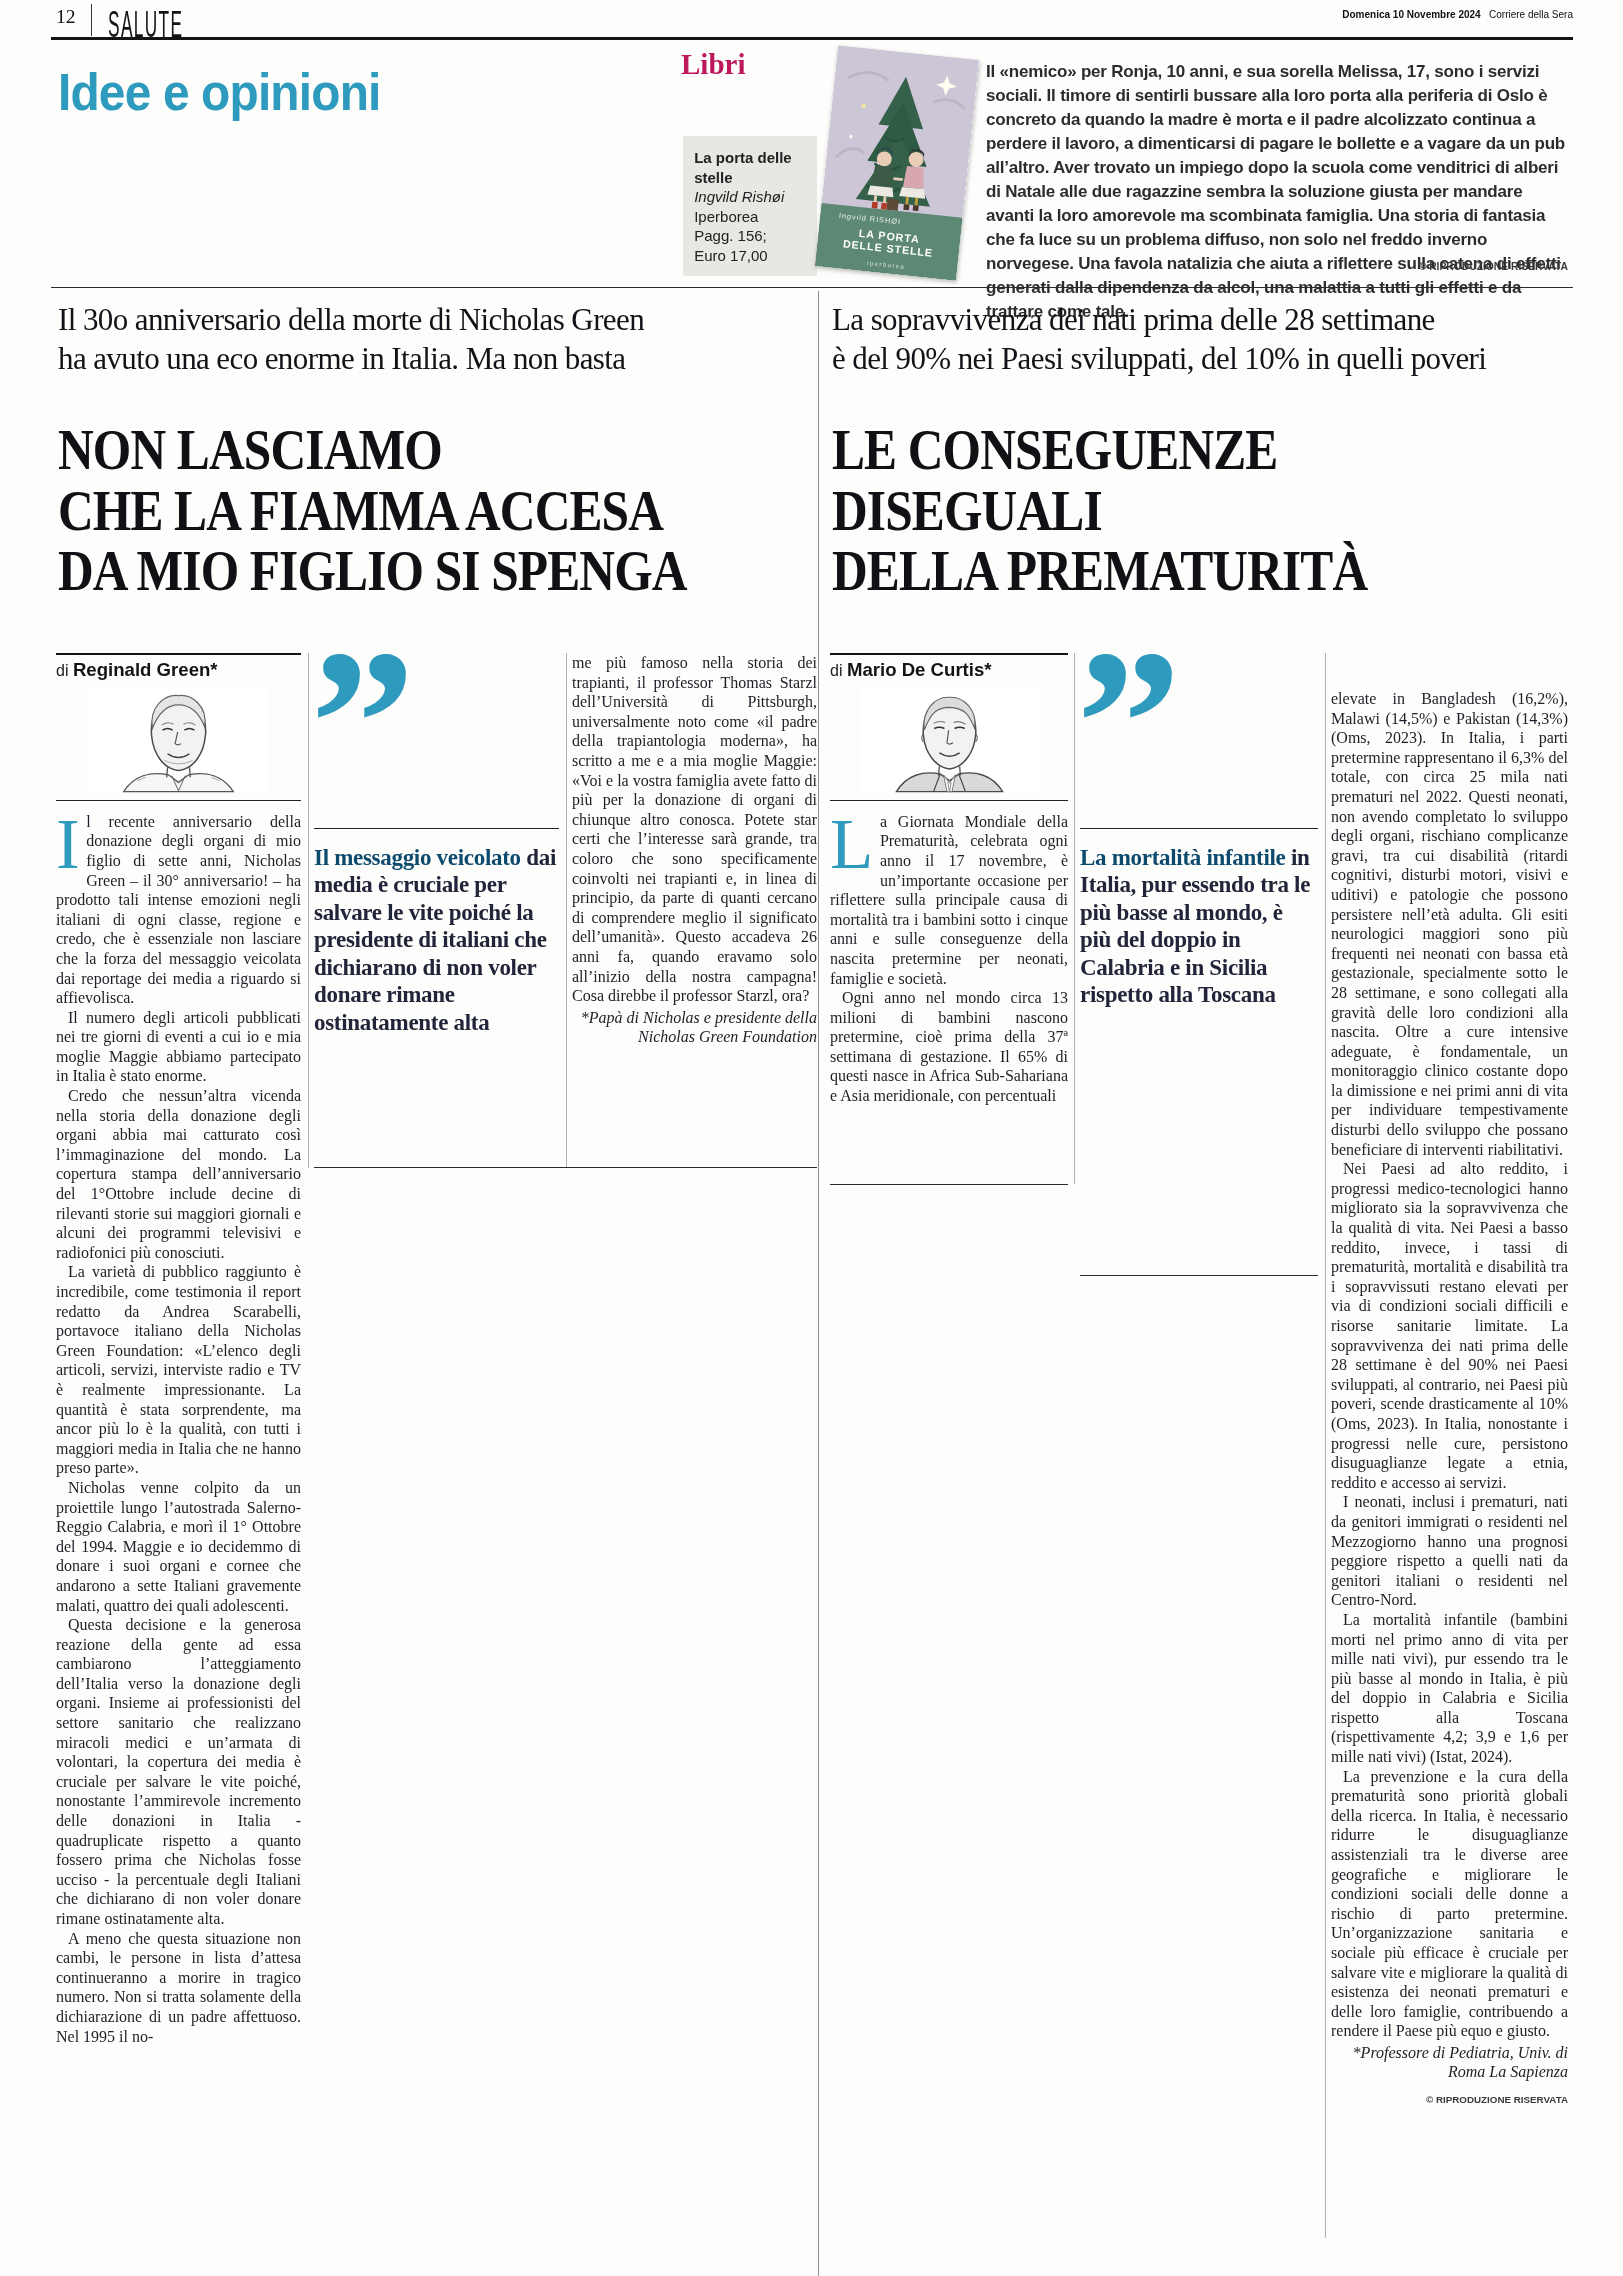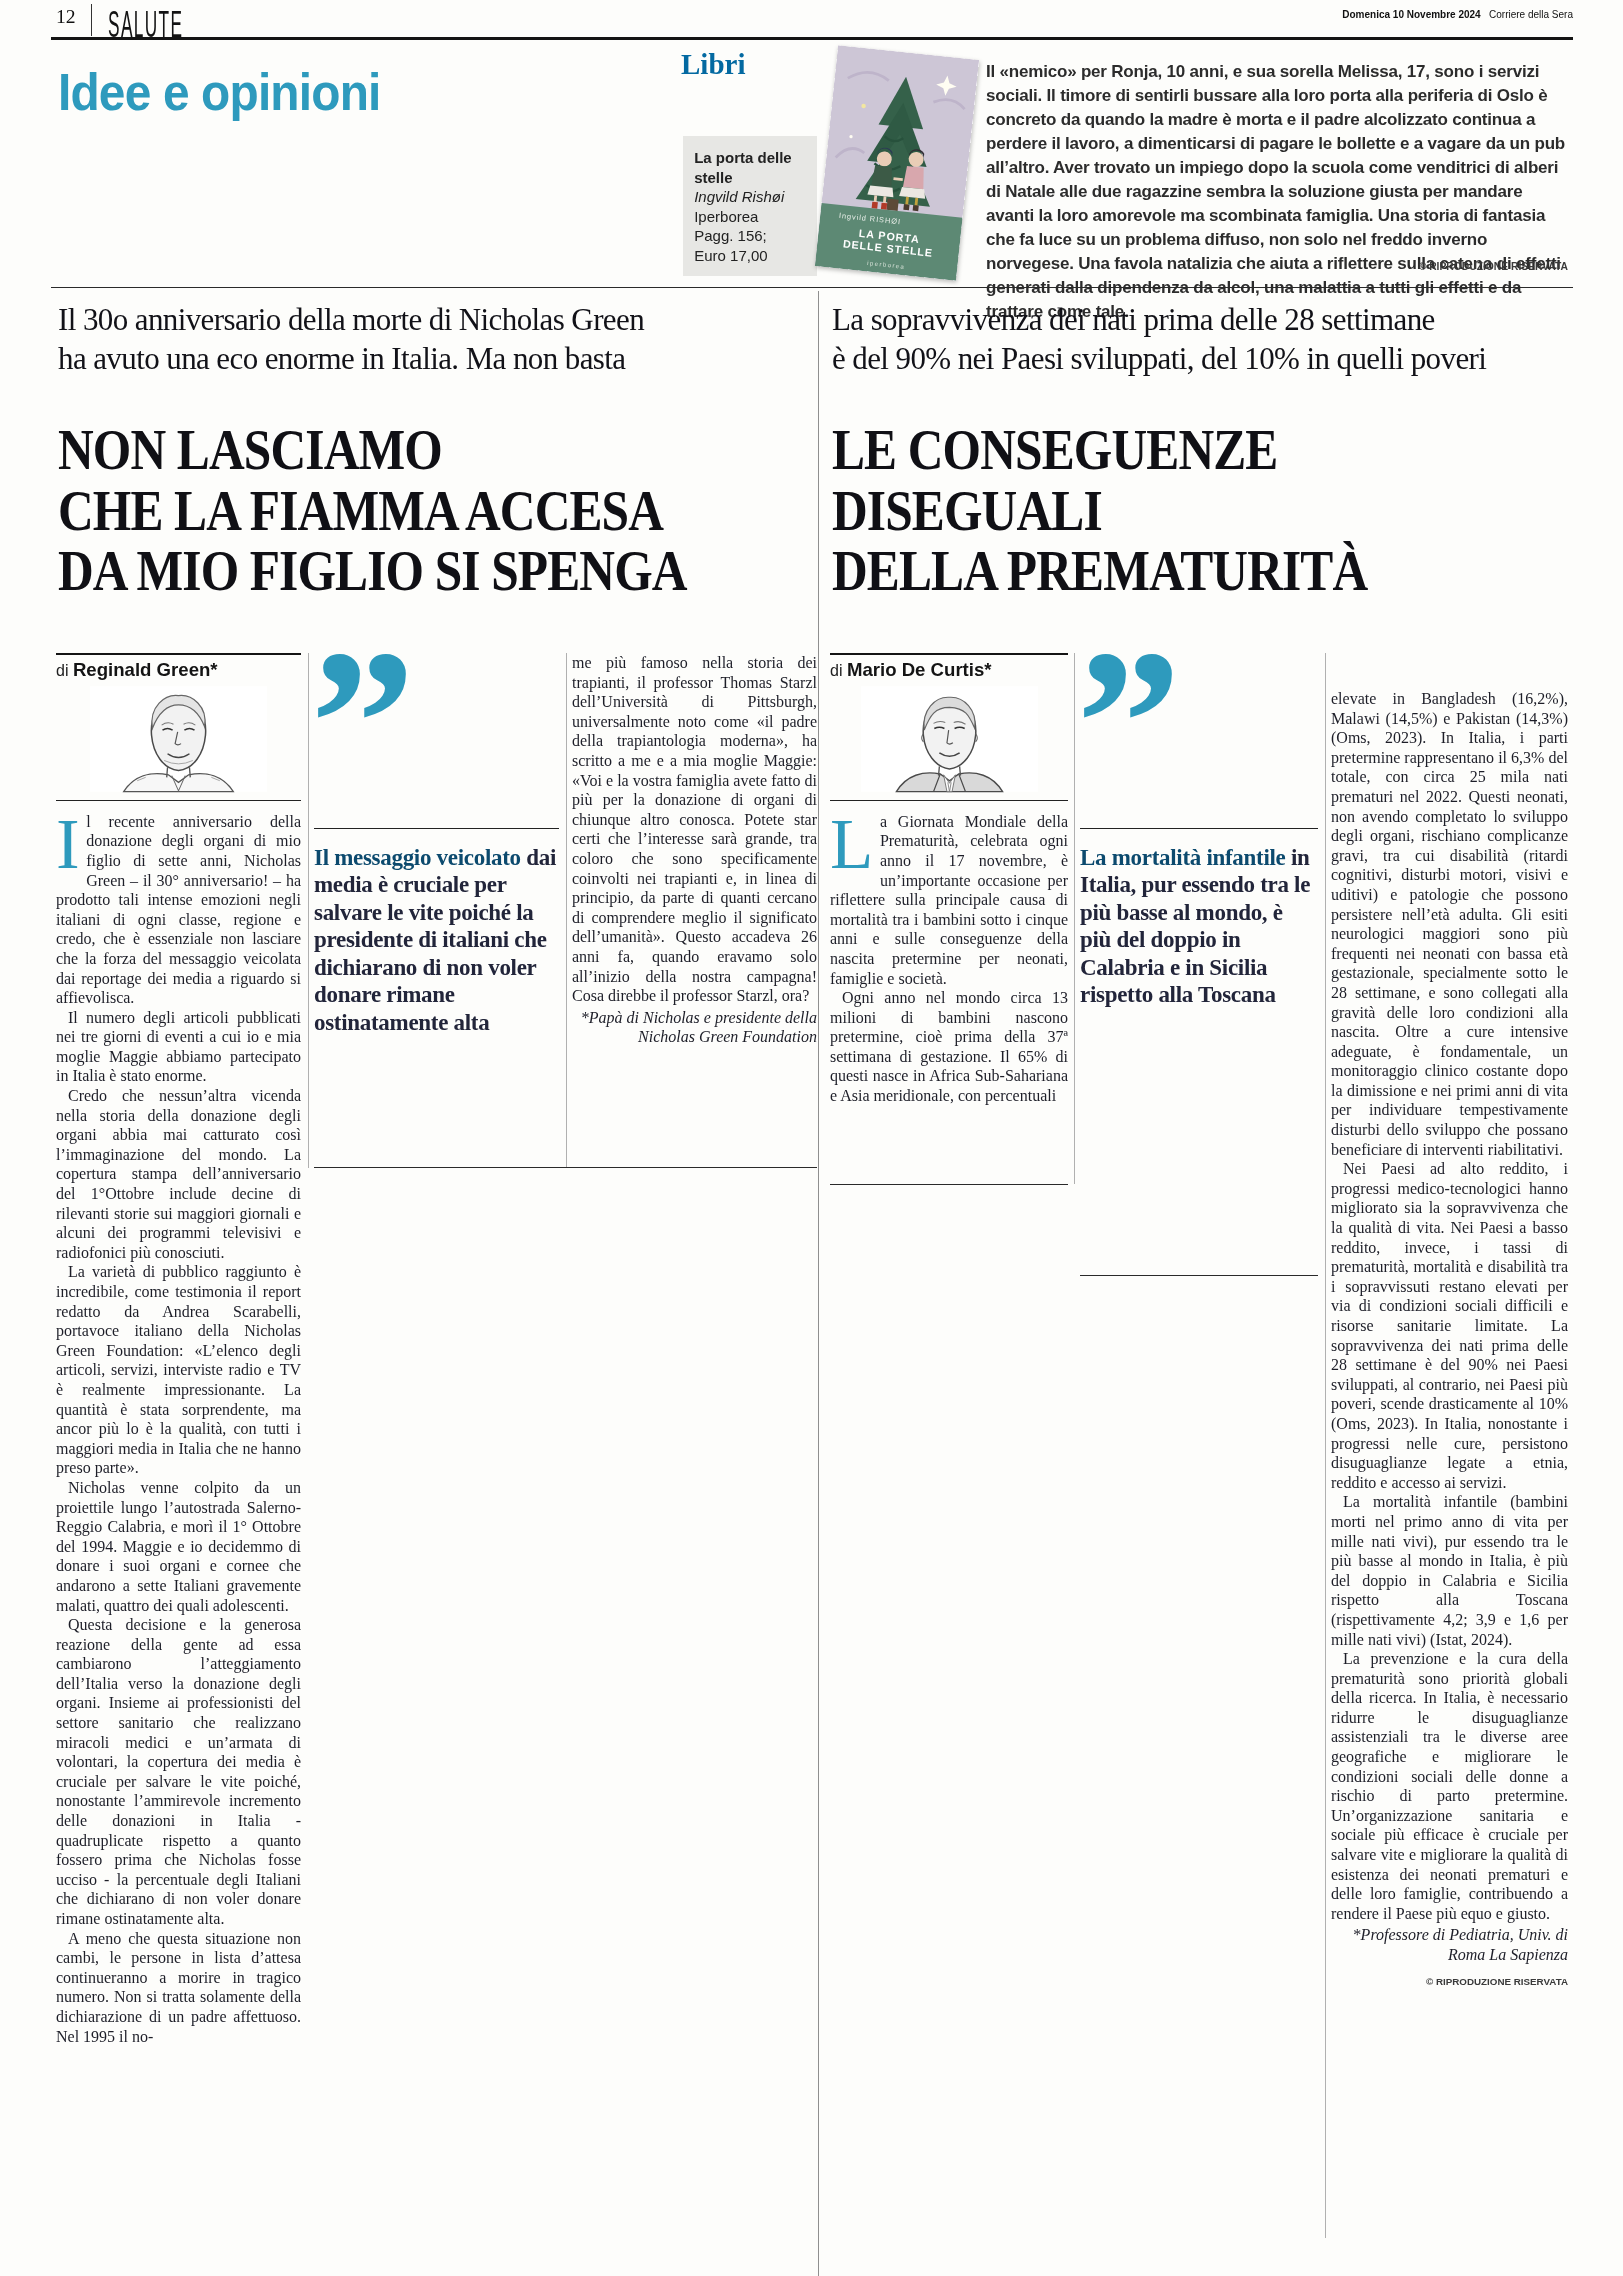--- a/index.html
+++ b/index.html
@@ -10,21 +10,21 @@
   .masthead { position:absolute; left:56px; top:3.7px; right:51px; height:32px; }
   .page-num { font-family:"Liberation Serif",serif; font-size:19.6px; color:#111; vertical-align:top; display:inline-block; margin-top:1.9px;}
   .mast-bar { display:inline-block; width:0.9px; height:32px; background:#333; margin:0 13px 0 11.2px; vertical-align:top; }
   .section-name { display:inline-block; font-family:"Liberation Sans",sans-serif; font-weight:400; font-size:24px; letter-spacing:1.9px; color:#131313; transform:scale(0.72,1.5); transform-origin:left top; vertical-align:top; }
   .mast-right { position:absolute; right:0; top:5.6px; font-family:Liberation Sans, sans-serif; font-size:10px; color:#111; }
   .mast-right b { margin-right:5.6px; }
   .rule-thick { position:absolute; left:51px; right:51px; top:37px; height:2.8px; background:#141414; }
 
   
   .opinion-title { position:absolute; left:58px; top:62px; font-family:"Liberation Sans",sans-serif; font-weight:700; font-size:52px; letter-spacing:-0.9px; color:#2e9abd; transform:scaleX(0.92); transform-origin:left top; }
-  .libri-heading { position:absolute; left:681px; top:48px; font-family:"Liberation Serif",serif; font-weight:700; font-size:29px; color:#0369a1; }
+  .libri-heading { position:absolute; left:681px; top:48px; font-family:"Liberation Serif",serif; font-weight:700; font-size:29px; color:#be185d; }
   .book-box { position:absolute; left:683px; top:136px; width:134px; height:140px; background:#e7e7e4; padding:12px 11.2px; font-family:"Liberation Sans",sans-serif; font-size:15px; line-height:19.6px; color:#222; }
   .book-box .bb-title { font-weight:700; }
   .book-box .bb-author { font-style:italic; }
   .book-cover { position:absolute; left:826px; top:52px; width:142px; height:222px; transform:rotate(6deg); transform-origin:center; box-shadow:0.9px 1.9px 4.7px rgba(0,0,0,.25); }
   .libri-review { position:absolute; left:986px; top:60px; width:584px; font-family:"Liberation Sans",sans-serif; font-weight:700; font-size:17px; line-height:24px; letter-spacing:-0.2px; color:#2c2c2c; }
   .libri-copy { position:absolute; right:56px; top:261px; font-family:"Liberation Sans",sans-serif; font-size:10.3px; font-weight:700; color:#3a3a3a; }
 
   .rule-full { position:absolute; left:51px; right:51px; top:287px; height:0.9px; background:#2a2a2a; }
   .divider-main { position:absolute; left:818px; top:291px; width:0.9px; height:1986px; background:#8f8f8f; }
 
@@ -255,20 +255,21 @@
     <div class="quote-rule"></div>
     <div class="pull-quote">
       <span class="pq-hi">La mortalità infantile</span><span> in Italia, pur essendo tra le più basse al mondo, è più del doppio in Calabria e in Sicilia rispetto alla Toscana</span>
     </div>
   </div>
 
   <div class="col col-r3">
     <div>
         <p class="body-p no-indent">elevate in Bangladesh (16,2%), Malawi (14,5%) e Pakistan (14,3%) (Oms, 2023). In Italia, i parti pretermine rappresentano il 6,3% del totale, con circa 25 mila nati prematuri nel 2022. Questi neonati, non avendo completato lo sviluppo degli organi, rischiano complicanze gravi, tra cui disabilità (ritardi cognitivi, disturbi motori, visivi e uditivi) e patologie che possono persistere nell’età adulta. Gli esiti neurologici maggiori sono più frequenti nei neonati con bassa età gestazionale, specialmente sotto le 28 settimane, e sono collegati alla gravità delle loro condizioni alla nascita. Oltre a cure intensive adeguate, è fondamentale, un monitoraggio clinico costante dopo la dimissione e nei primi anni di vita per individuare tempestivamente disturbi dello sviluppo che possano beneficiare di interventi riabilitativi.</p>
         <p class="body-p ">Nei Paesi ad alto reddito, i progressi medico-tecnologici hanno migliorato sia la sopravvivenza che la qualità di vita. Nei Paesi a basso reddito, invece, i tassi di prematurità, mortalità e disabilità tra i sopravvissuti restano elevati per via di condizioni sociali difficili e risorse sanitarie limitate. La sopravvivenza dei nati prima delle 28 settimane è del 90% nei Paesi sviluppati, al contrario, nei Paesi più poveri, scende drasticamente al 10% (Oms, 2023). In Italia, nonostante i progressi nelle cure, persistono disuguaglianze legate a etnia, reddito e accesso ai servizi.</p>
+        <p class="body-p ">I neonati, inclusi i prematuri, nati da genitori immigrati o residenti nel Mezzogiorno hanno una prognosi peggiore rispetto a quelli nati da genitori italiani o residenti nel Centro-Nord.</p>
         <p class="body-p ">La mortalità infantile (bambini morti nel primo anno di vita per mille nati vivi), pur essendo tra le più basse al mondo in Italia, è più del doppio in Calabria e Sicilia rispetto alla Toscana (rispettivamente 4,2; 3,9 e 1,6 per mille nati vivi) (Istat, 2024).</p>
         <p class="body-p ">La prevenzione e la cura della prematurità sono priorità globali della ricerca. In Italia, è necessario ridurre le disuguaglianze assistenziali tra le diverse aree geografiche e migliorare le condizioni sociali delle donne a rischio di parto pretermine. Un’organizzazione sanitaria e sociale più efficace è cruciale per salvare vite e migliorare la qualità di esistenza dei neonati prematuri e delle loro famiglie, contribuendo a rendere il Paese più equo e giusto.</p>
       </div>
     <div class="signature">*Professore di Pediatria, Univ. di Roma La Sapienza</div>
     <div class="art-copy">© RIPRODUZIONE RISERVATA</div>
   </div>
 
 </div>
 
 

